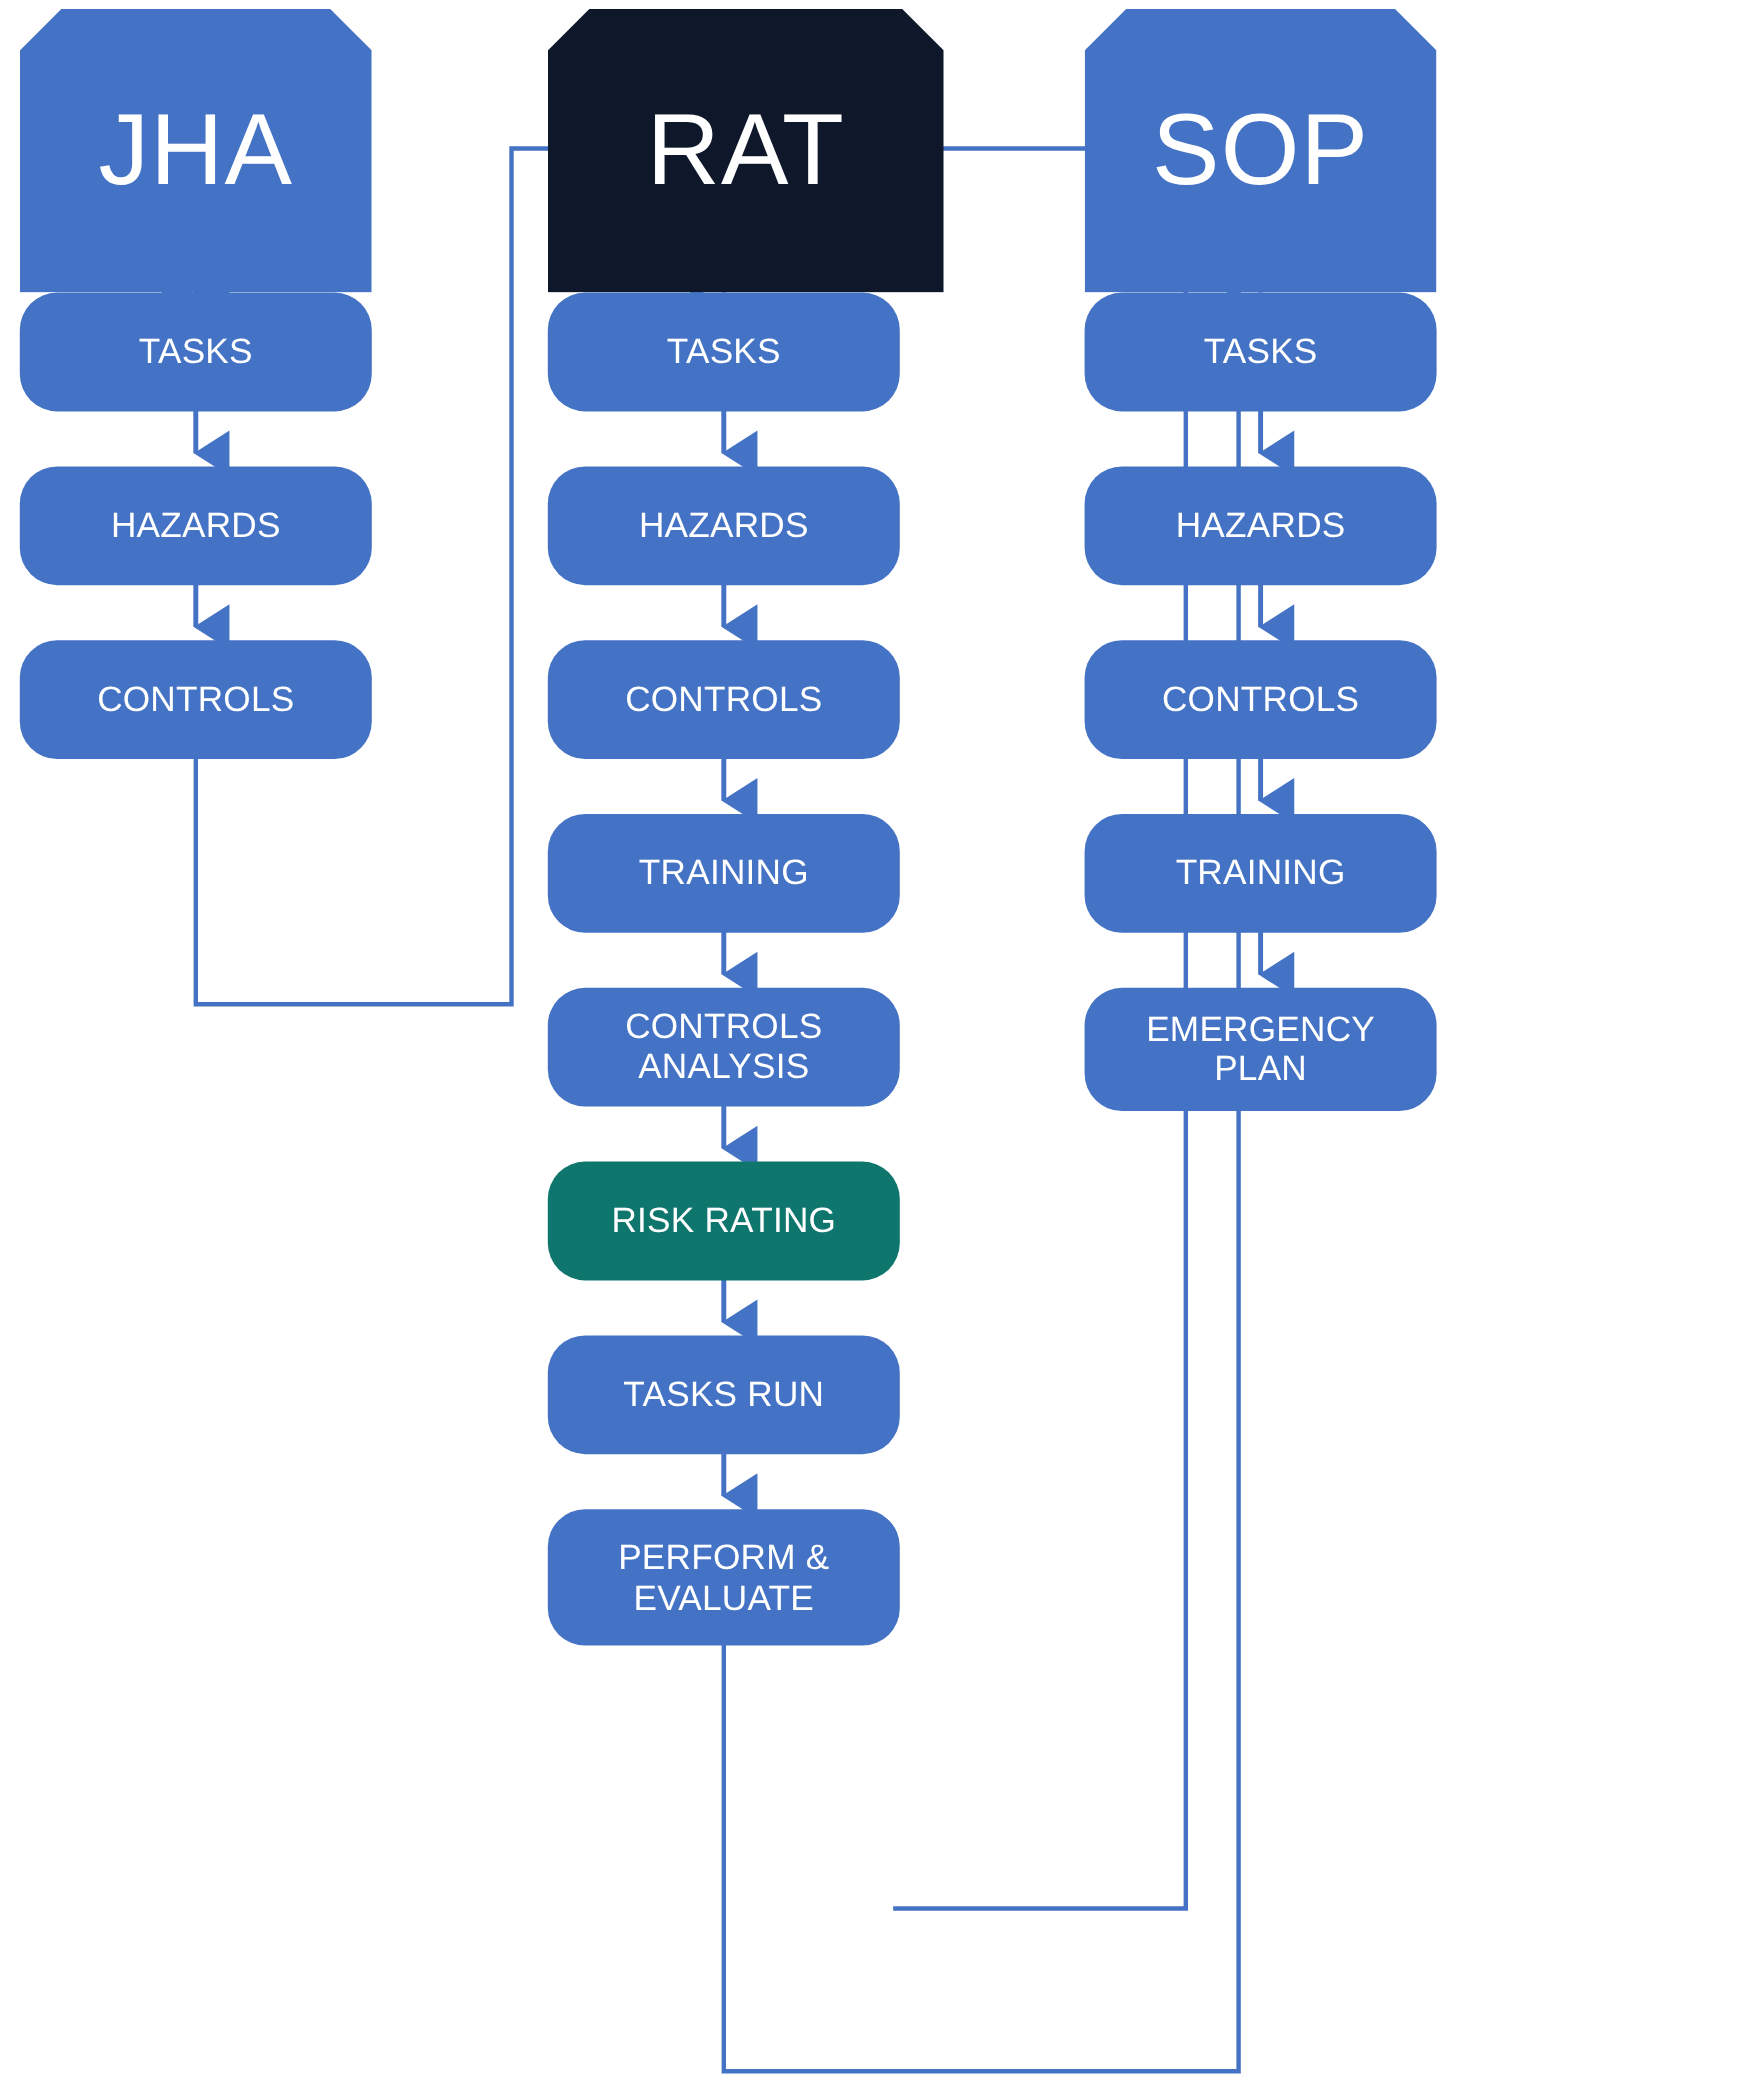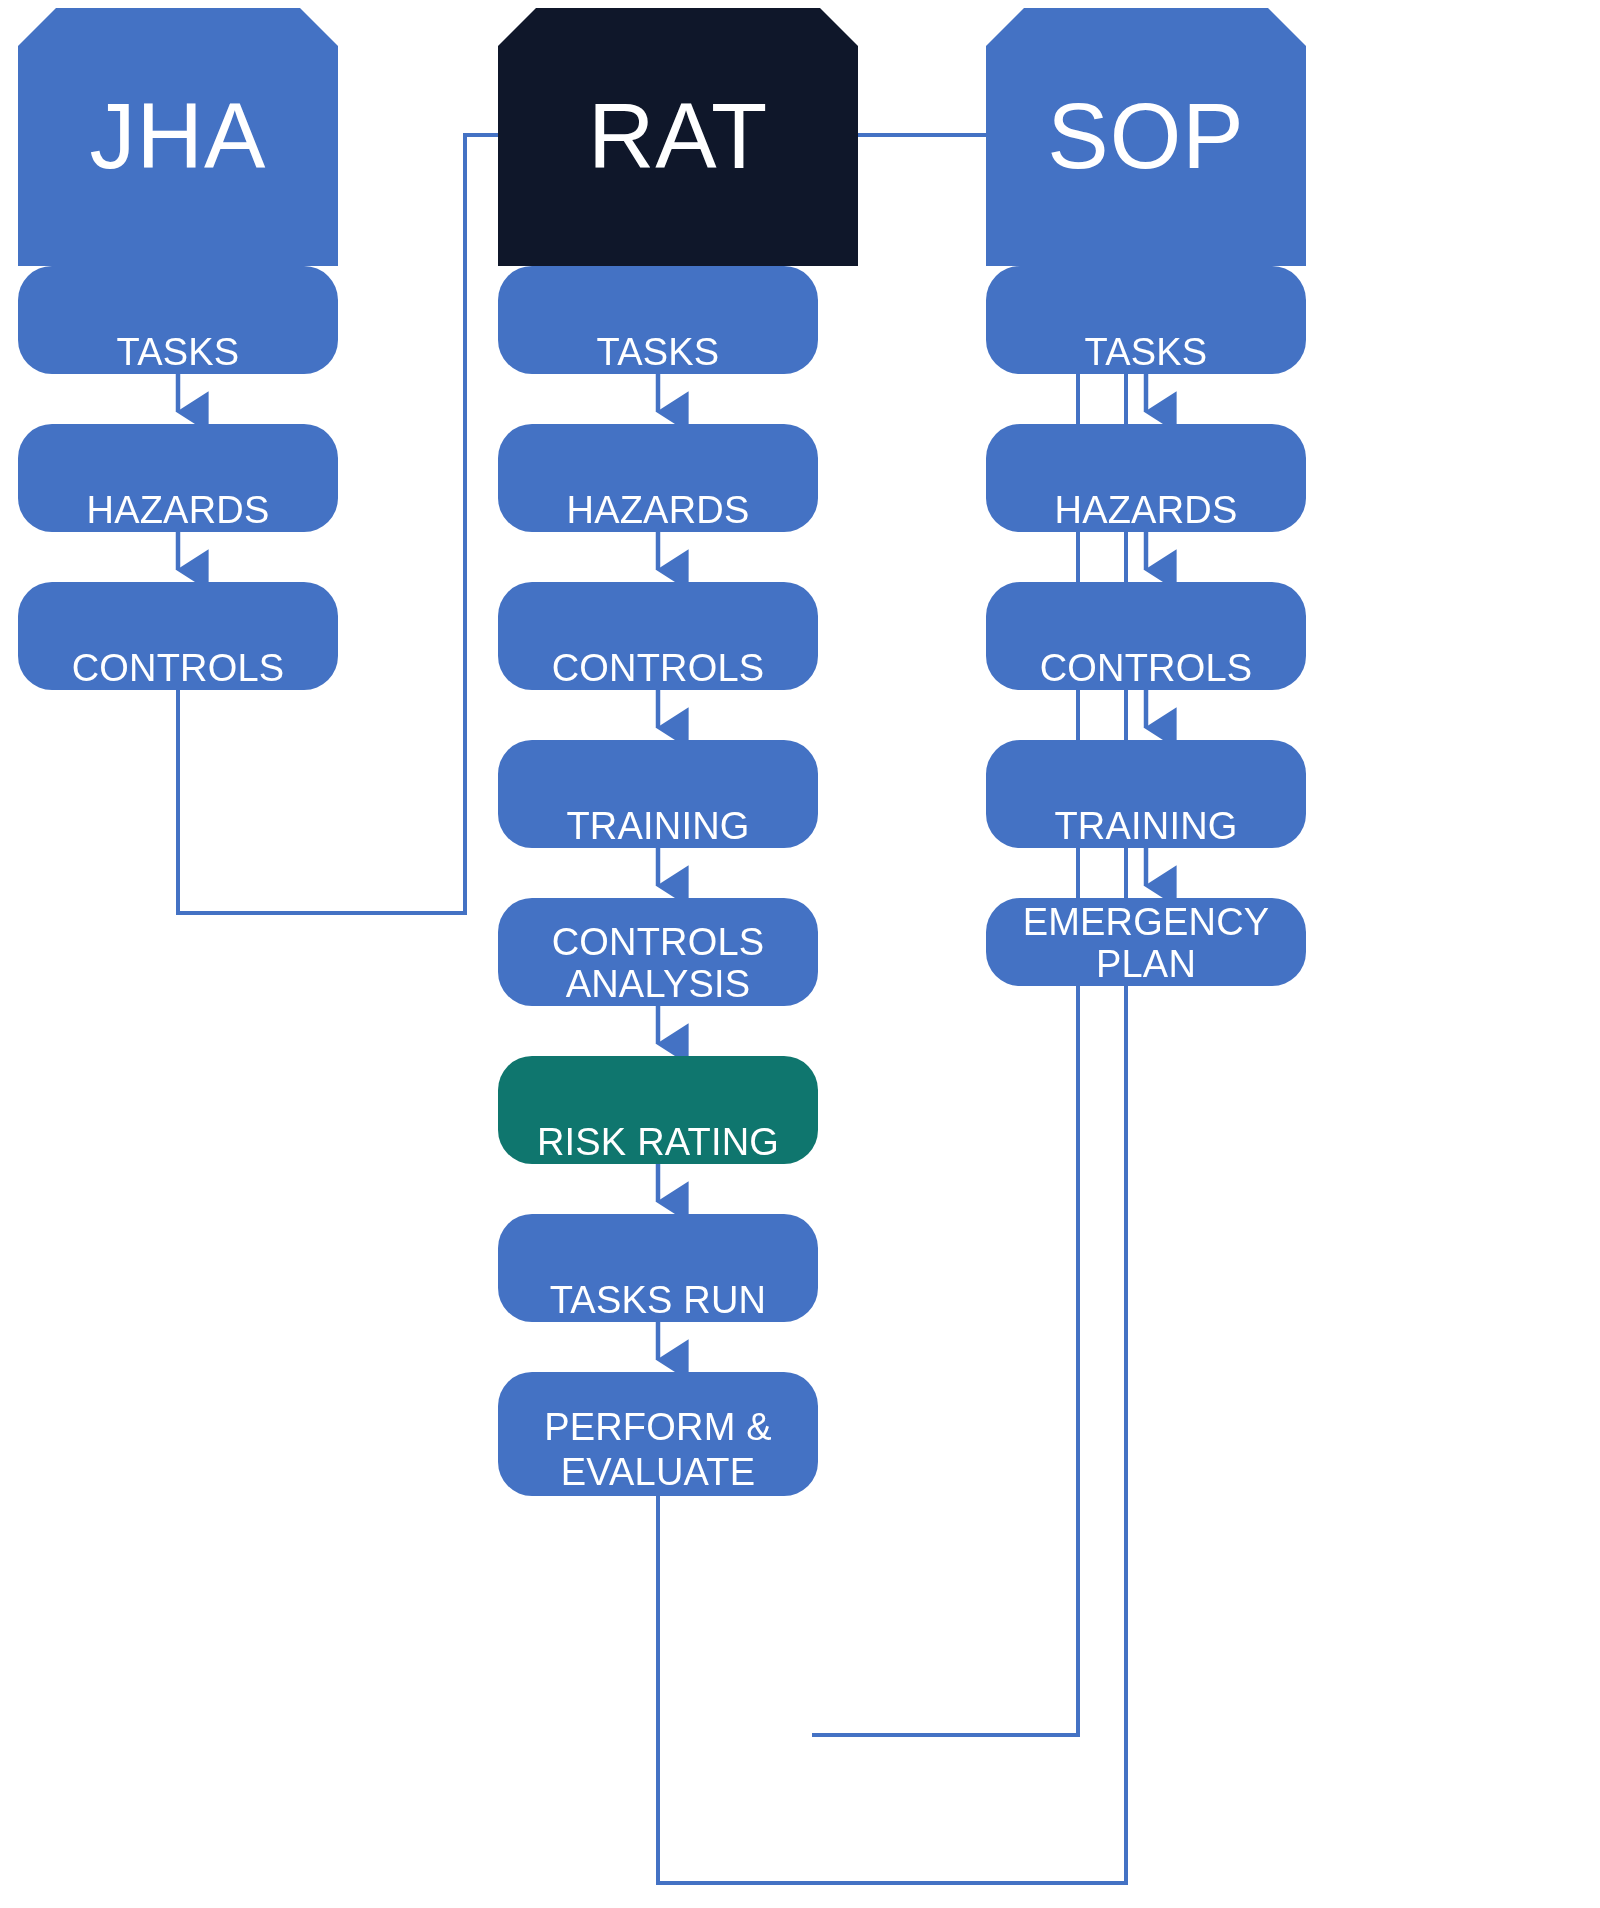--- a/index.html
+++ b/index.html
@@ -36,24 +36,23 @@
     line-height: 1.12;
     letter-spacing: 0.2px;
   }
   .node.header {
     font-size: 92px;
     font-weight: 400;
     letter-spacing: 1px;
     text-align: center;
   }
   .node.step {
-    font-size: 38px;
+    font-size: 32px;
     font-weight: 400;
     border-radius: 34px;
-    align-items: flex-end;
   }
   .node.step.two-line {
     line-height: 1.2;
   }
   .node .label {
     display: block;
     padding: 0 10px;
     white-space: pre-line;
   }
 </style>
@@ -185,17 +184,17 @@
   </div>
 
   <div class="node step" style="left: 986px; top: 582px; width: 320px; height: 108px; background: rgb(68, 114, 196); color: rgb(255, 255, 255);">
     <span class="label">CONTROLS</span>
   </div>
 
   <div class="node step" style="left: 986px; top: 740px; width: 320px; height: 108px; background: rgb(68, 114, 196); color: rgb(255, 255, 255);">
     <span class="label">TRAINING</span>
   </div>
 
-  <div class="node step" style="left: 986px; top: 898px; width: 320px; height: 88px; background: rgb(68, 114, 196); color: rgb(255, 255, 255);">
+  <div class="node step" style="left: 986px; top: 898px; width: 320px; height: 112px; background: rgb(68, 114, 196); color: rgb(255, 255, 255);">
     <span class="label">EMERGENCY PLAN</span>
   </div>
 
 </div>
 
 </body></html>

